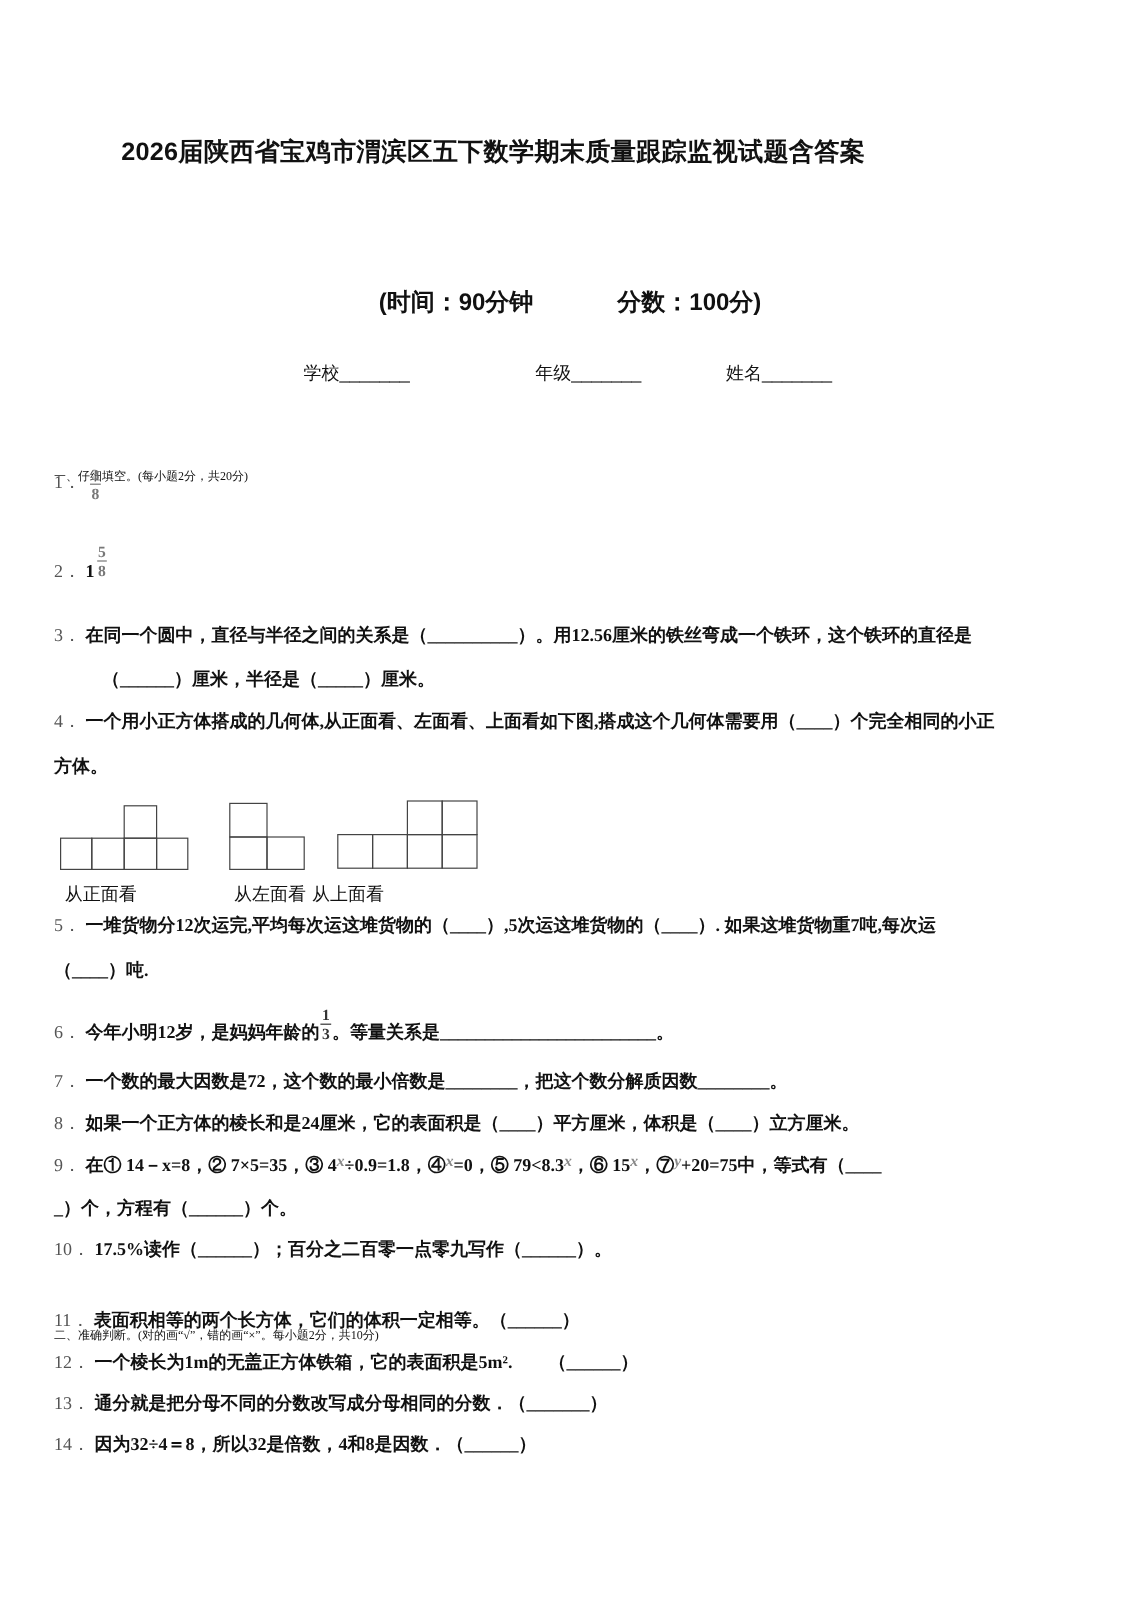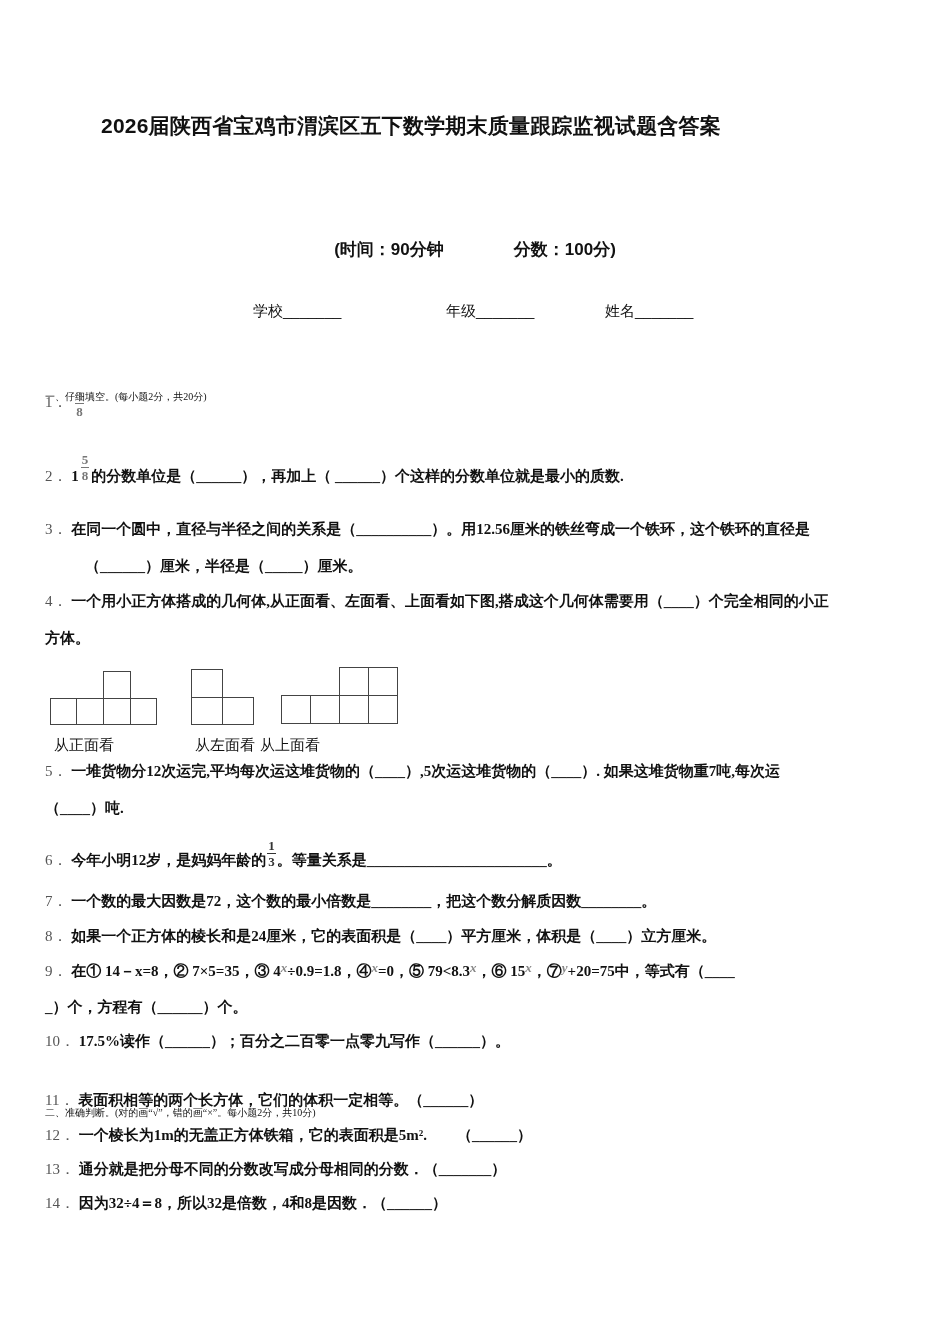--- a/index.html
+++ b/index.html
@@ -1,19 +1,19 @@
 <!DOCTYPE html>
 <html><head>
 <meta charset="utf-8">
 <style>
   html, body { margin:0; padding:0; background:#ffffff; }
   body { width:950px; height:1344px; position:relative; overflow:hidden; color:#111; font-family:"Liberation Serif", "DejaVu Serif", serif; }
   .abs { position:absolute; white-space:nowrap; }
   .title { left:0; width:822px; top:112px; text-align:center; font-family:"Liberation Sans","DejaVu Sans",sans-serif; font-weight:bold; font-size:21px; letter-spacing:0.2px; }
-  .subtitle { left:0; width:950px; top:238px; text-align:center; font-family:"Liberation Sans","DejaVu Sans",sans-serif; font-weight:bold; font-size:17px; }
+  .subtitle { left:0; width:950px; top:238px; text-align:center; font-family:"Liberation Sans","DejaVu Sans",sans-serif; font-weight:bold; font-size:20px; }
   .subtitle .gap { display:inline-block; width:70px; }
   .info { top:302px; font-family:"Liberation Sans","DejaVu Sans",sans-serif; font-size:15px; }
   .q { font-size:15px; left:45px; }
   .num { color:#555; font-weight:normal; }
   .b { font-weight:bold; }
   .sec { font-size:10px; left:45px;margin-top:40px; }
   .frac { display:inline-block; vertical-align:middle; text-align:center; font-size:13px; color:#777; line-height:15px; margin:0 4px; }
   .frac .n { display:block; border-bottom:1px solid #777; padding:0 1px; }
   .frac .d { display:block; }
   .var { color:#888; font-style:italic; font-size:13px; position:relative; top:-4px; }
@@ -33,21 +33,21 @@
 
 <div class="abs sec" style="top:350px;">一、仔细填空。(每小题2分，共20分)</div>
 
 <div class="abs q b" style="top:388px;">
   <span class="num">1．</span>
   <span class="frac"><span class="n">3</span><span class="d">8</span></span>
 </div>
 
 <div class="abs q b" style="top:462px;">
   <span class="num">2．</span>
-  <span>1</span><span class="frac" style="position:relative; top:-10px; margin:0 2px;"><span class="n">5</span><span class="d">8</span></span><span>的分数单位是（______），再加上（ ______）个这样的分数单位就是最小的质数.</span>
+  <span>1</span><span class="frac" style="position:relative; top:-10px; margin:0 2px;"><span class="n">5</span><span class="d">8</span></span>
 </div>
 
 <div class="abs q b" style="top:520px;">
   <span class="num">3．</span>
   <span>在同一个圆中，直径与半径之间的关系是（__________）。用12.56厘米的铁丝弯成一个铁环，这个铁环的直径是</span>
 </div>
 <div class="abs q b" style="top:557px;margin-left:40px;">（______）厘米，半径是（_____）厘米。</div>
 
 <div class="abs q b" style="top:592px;">
   <span class="num">4．</span>

